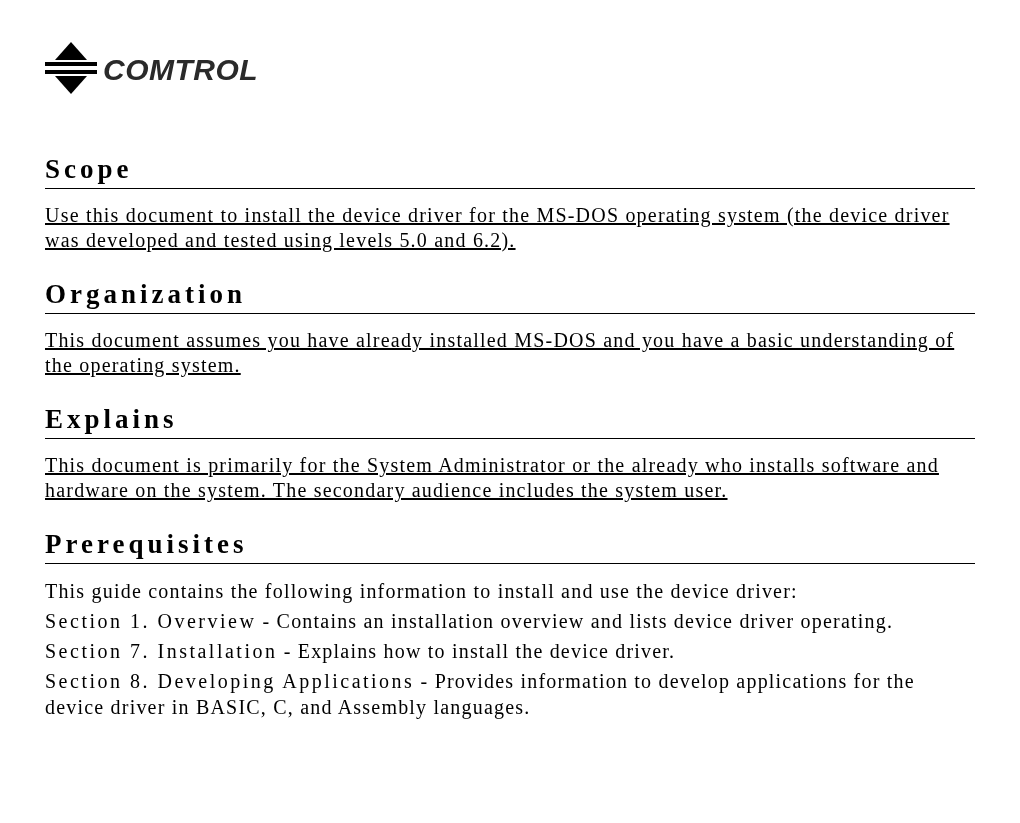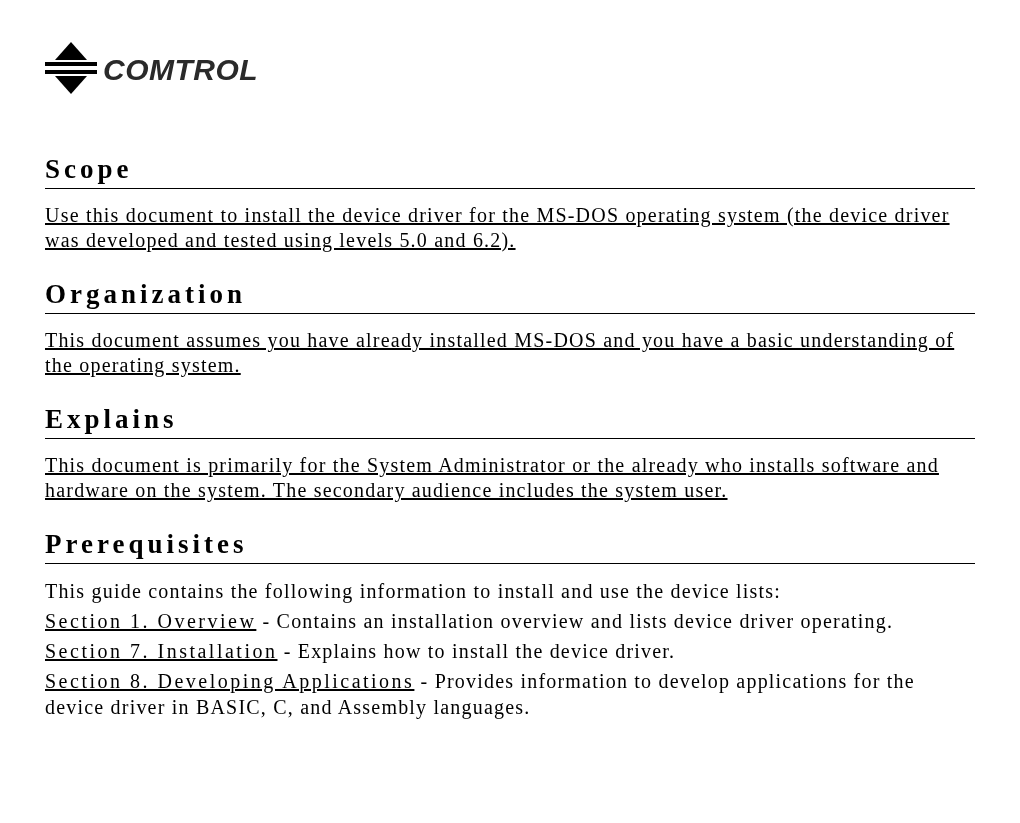--- a/index.html
+++ b/index.html
@@ -54,21 +54,20 @@
       text-decoration: underline;
     }
     .org-line {
       font-size: 20px;
       letter-spacing: 1.2px;
       line-height: 1.3;
       margin-bottom: 4px;
     }
     .section-label {
       letter-spacing: 2.5px;
-      text-decoration: underline;
     }
     .brand-text {
       font-family: Arial, sans-serif;
       font-weight: 900;
       font-style: italic;
       font-size: 30px;
       letter-spacing: 0.5px;
       fill: #2a2a2a;
     }
   </style>
@@ -92,21 +91,21 @@
 <h2 class="section-heading first">Scope</h2>
 <p class="body-text">Use this document to install the device driver for the MS-DOS operating system (the device driver was developed and tested using levels 5.0 and 6.2).</p>
 
 <h2 class="section-heading">Organization</h2>
 <p class="body-text">This document assumes you have already installed MS-DOS and you have a basic understanding of the operating system.</p>
 
 <h2 class="section-heading">Explains</h2>
 <p class="body-text">This document is primarily for the System Administrator or the already who installs software and hardware on the system. The secondary audience includes the system user.</p>
 
 <h2 class="section-heading">Prerequisites</h2>
-<p class="org-line">This guide contains the following information to install and use the device lists:</p>
+<p class="org-line">This guide contains the following information to install and use the device driver:</p>
 
 <p class="org-line">
   <span class="section-label">Section 1. Overview</span><span> - Contains an installation overview and lists device driver operating.</span>
 </p>
 <p class="org-line">
   <span class="section-label">Section 7. Installation</span><span> - Explains how to install the device driver.</span>
 </p>
 <p class="org-line">
   <span class="section-label">Section 8. Developing Applications</span><span> - Provides information to develop applications for the device driver in BASIC, C, and Assembly languages.</span>
 </p>

